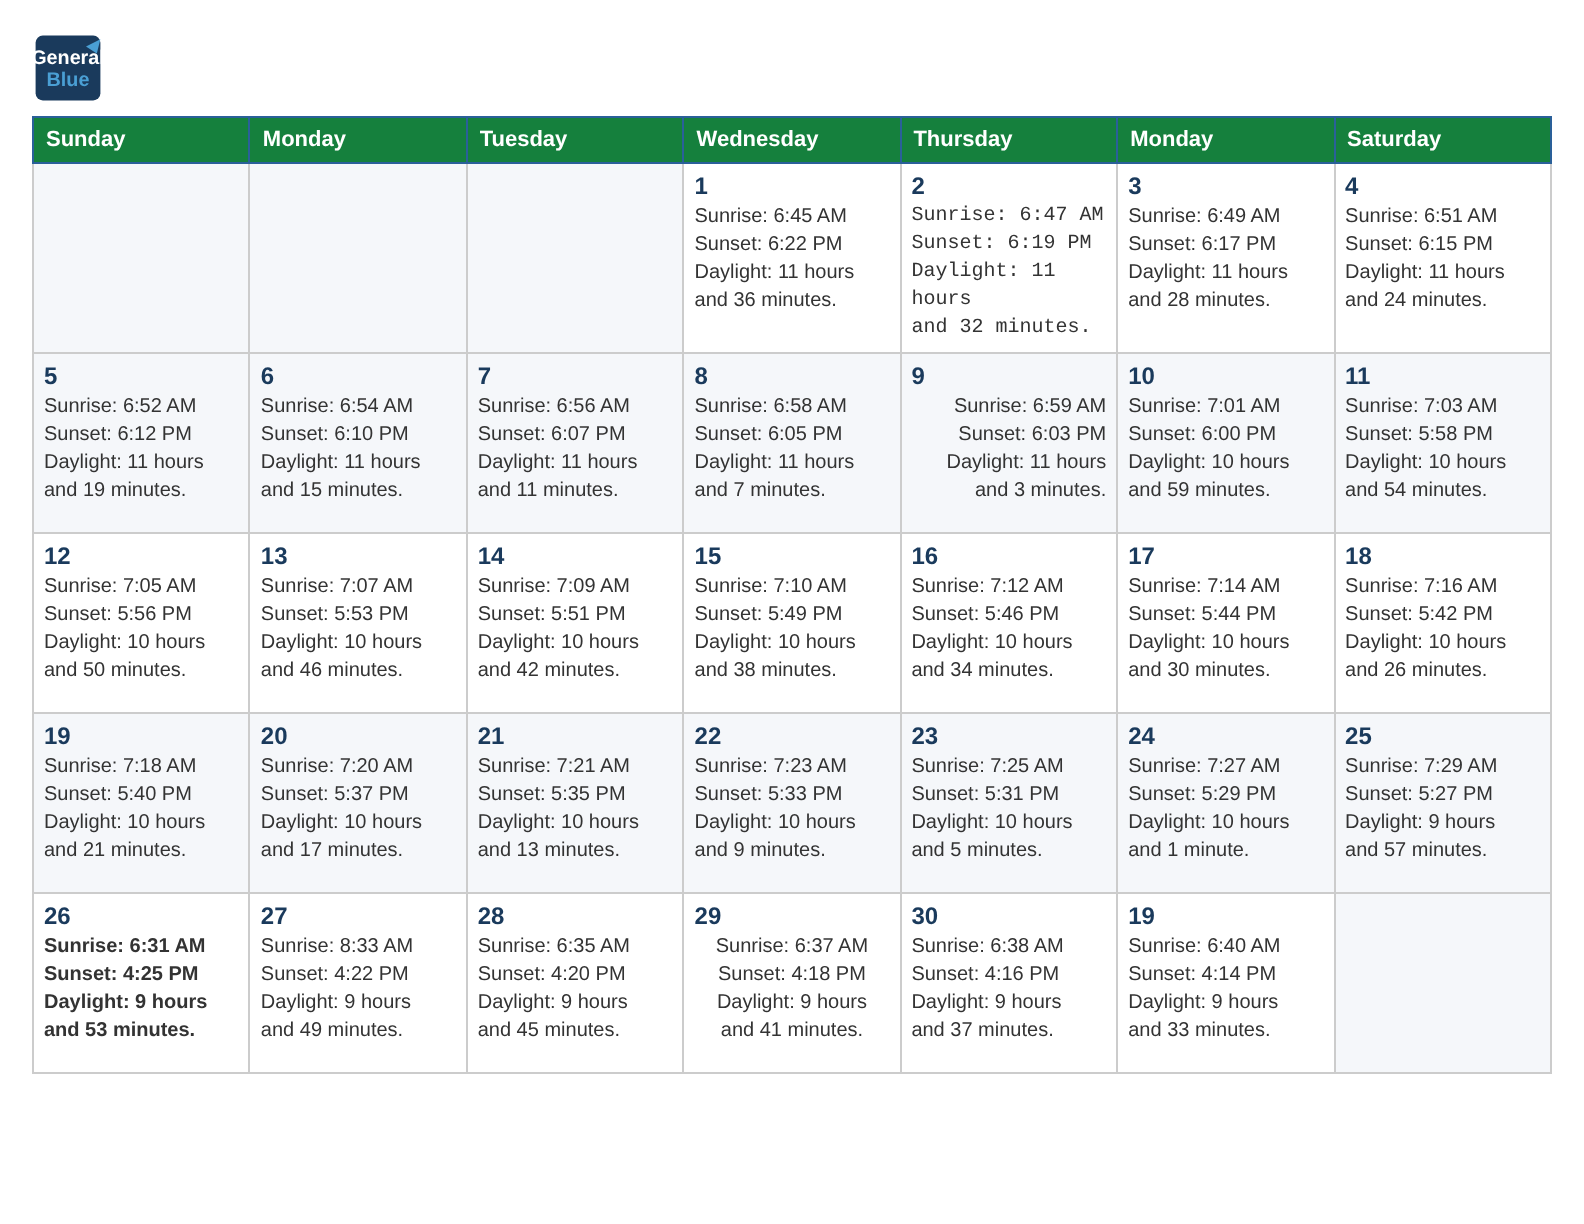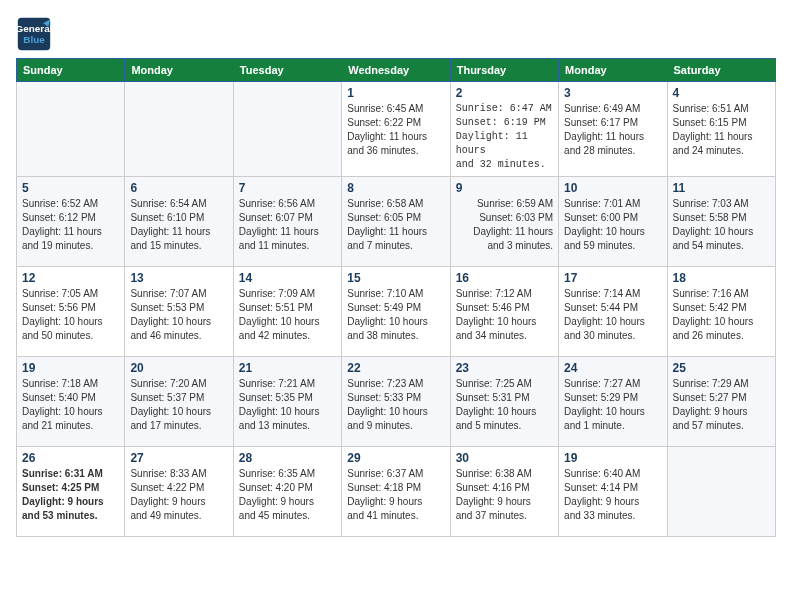--- a/index.html
+++ b/index.html
@@ -313,21 +313,21 @@
         </td>
         <td>
           <span class="day-num">28</span>
           <div class="day-info" style="white-space: pre-line;">Sunrise: 6:35 AM
 Sunset: 4:20 PM
 Daylight: 9 hours
 and 45 minutes.</div>
         </td>
         <td>
           <span class="day-num">29</span>
-          <div class="day-info" style="white-space: pre-line;">Sunrise: 6:37 AM
+          <div class="day-info" style="white-space: pre-line; text-align: center;">Sunrise: 6:37 AM
 Sunset: 4:18 PM
 Daylight: 9 hours
 and 41 minutes.</div>
         </td>
         <td>
           <span class="day-num">30</span>
           <div class="day-info" style="white-space: pre-line;">Sunrise: 6:38 AM
 Sunset: 4:16 PM
 Daylight: 9 hours
 and 37 minutes.</div>

